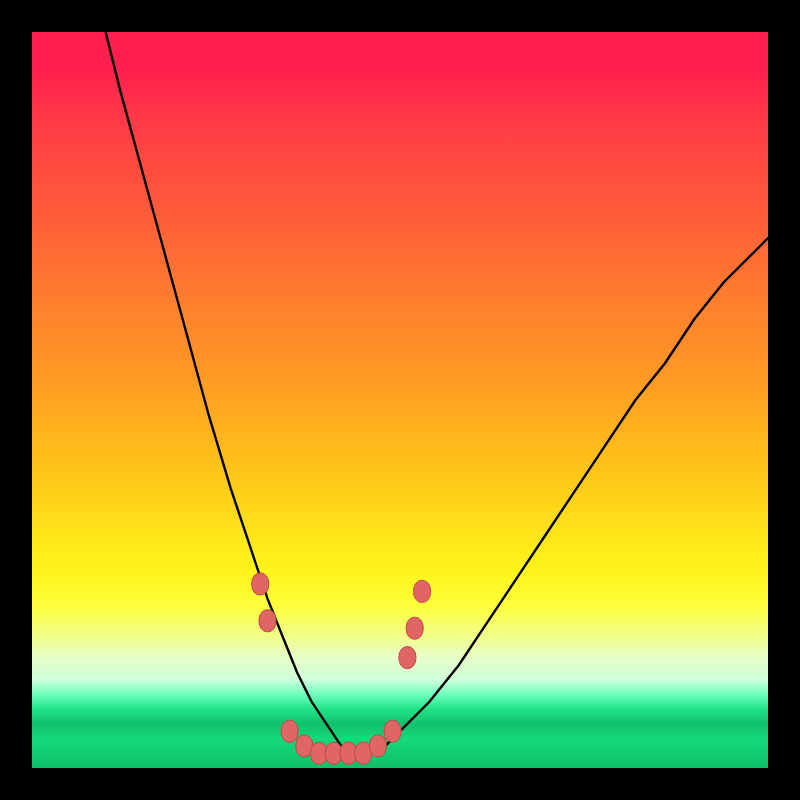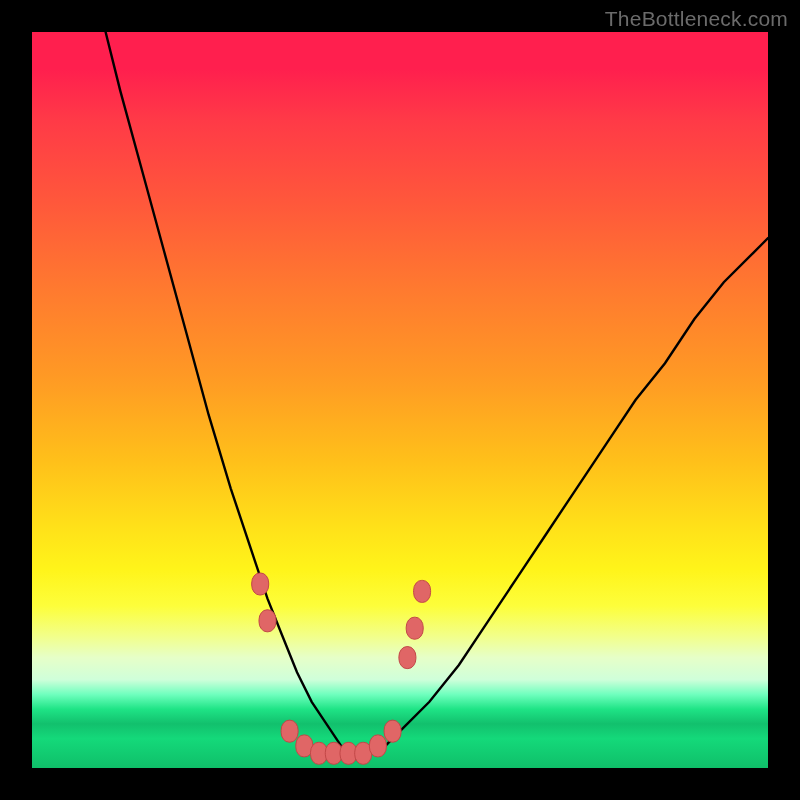--- a/index.html
+++ b/index.html
@@ -91,14 +91,13 @@
           <rect x="308.0" y="710.3" width="17" height="22" rx="8" ry="10" fill="#e06666" stroke="#c24747" stroke-width="1"></rect>
           <rect x="322.7" y="710.3" width="17" height="22" rx="8" ry="10" fill="#e06666" stroke="#c24747" stroke-width="1"></rect>
           <rect x="337.4" y="702.9" width="17" height="22" rx="8" ry="10" fill="#e06666" stroke="#c24747" stroke-width="1"></rect>
           <rect x="352.1" y="688.2" width="17" height="22" rx="8" ry="10" fill="#e06666" stroke="#c24747" stroke-width="1"></rect>
           <rect x="366.9" y="614.6" width="17" height="22" rx="8" ry="10" fill="#e06666" stroke="#c24747" stroke-width="1"></rect>
           <rect x="374.2" y="585.2" width="17" height="22" rx="8" ry="10" fill="#e06666" stroke="#c24747" stroke-width="1"></rect>
           <rect x="381.6" y="548.4" width="17" height="22" rx="8" ry="10" fill="#e06666" stroke="#c24747" stroke-width="1"></rect>
         </g>
     </svg>
   </div>
-  <div class="watermark">TheBottleneck.com</div>
 </div>
 
 </body></html>

